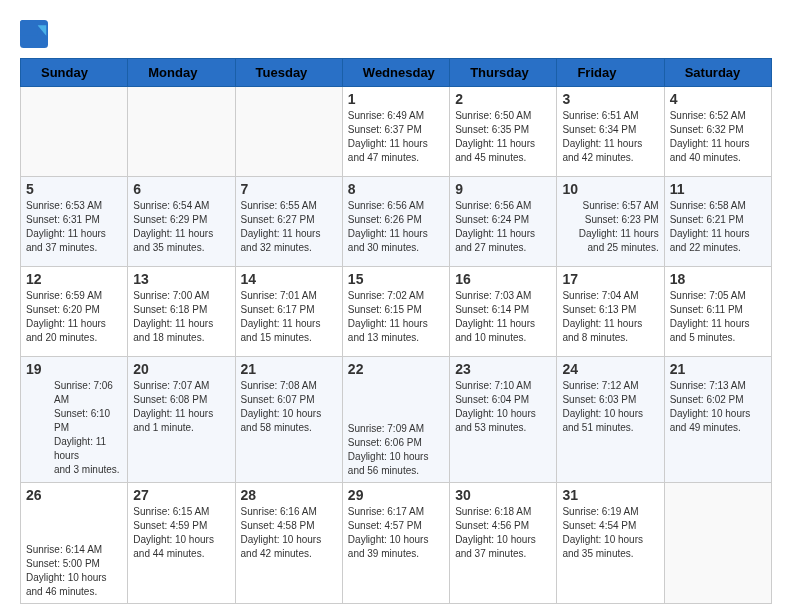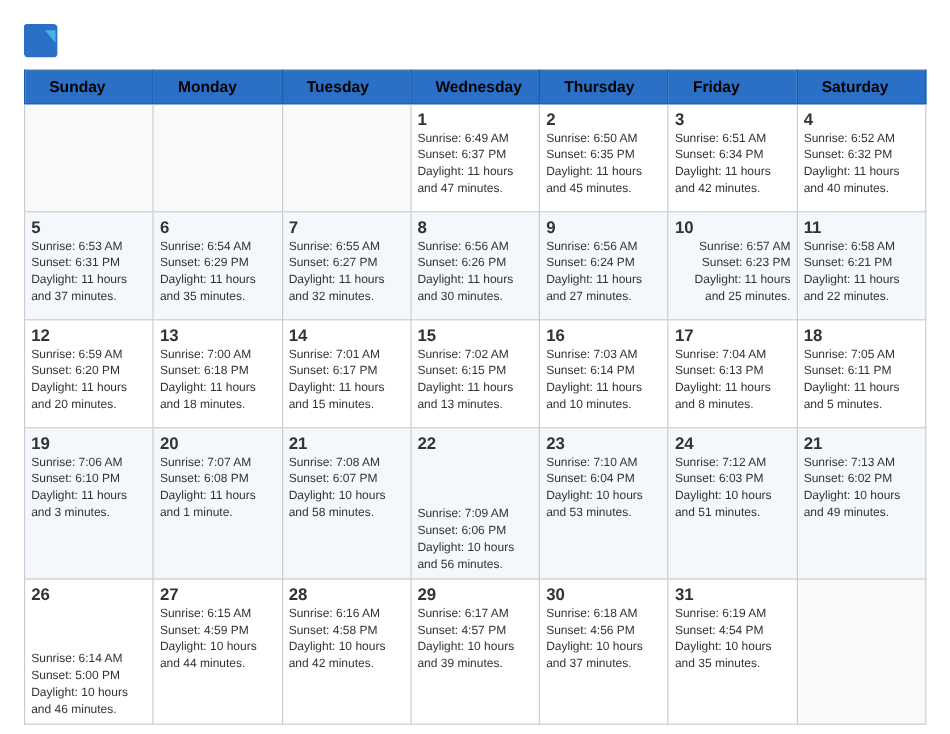--- a/index.html
+++ b/index.html
@@ -234,21 +234,21 @@
           <span class="day-number">18</span>
           <div class="day-info" style="white-space: pre-line;">Sunrise: 7:05 AM
 Sunset: 6:11 PM
 Daylight: 11 hours
 and 5 minutes.</div>
         </td>
       </tr>
       <tr>
         <td>
           <span class="day-number">19</span>
-          <div class="day-info" style="white-space: pre-line;">Sunrise: 7:06 AM
+          <div class="day-info" style="white-space: pre-line; margin-left: 28px;">Sunrise: 7:06 AM
 Sunset: 6:10 PM
 Daylight: 11 hours
 and 3 minutes.</div>
         </td>
         <td>
           <span class="day-number">20</span>
           <div class="day-info" style="white-space: pre-line;">Sunrise: 7:07 AM
 Sunset: 6:08 PM
 Daylight: 11 hours
 and 1 minute.</div>

